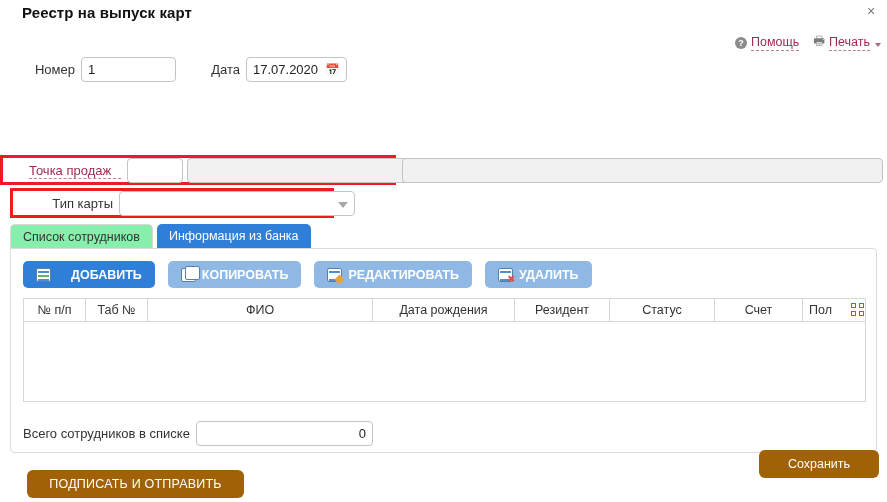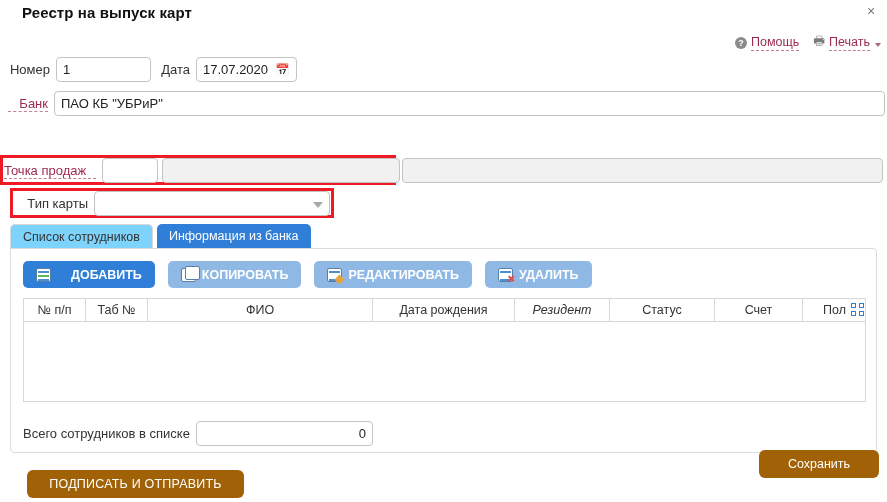--- a/index.html
+++ b/index.html
@@ -51,21 +51,21 @@
   .caret-sm {
     width: 0; height: 0; border-left: 3px solid transparent;
     border-right: 3px solid transparent; border-top: 4px solid #a8697f;
     margin-left: 1px; margin-top: 4px;
   }
 
   
   .row { position: absolute; display: flex; align-items: center; }
   .lab {
     font-size: 13px; color: #333333; text-align: right;
-    padding-right: 6px; white-space: nowrap;
+    padding-right: 6px; white-space: nowrap; margin-left: 25px;
   }
   .lab-link {
     color: #9c2b52;
     border-bottom: 1px dashed #c07e96;
     padding-right: 0; margin-right: 6px;
     cursor: pointer;
   }
   .fld {
     height: 25px; border: 1px solid #c4c4c4; border-radius: 4px;
     background: #ffffff; font-size: 13px; color: #222222;
@@ -89,21 +89,21 @@
     position: absolute; border: 3px solid #ee1b24; background: #ffffff;
   }
 
   
   .tabs { position: absolute; left: 10px; top: 224px; display: flex; align-items: flex-end; }
   .tab {
     height: 25px; line-height: 24px; padding: 0 12px;
     font-size: 12.5px; border-radius: 5px 5px 0 0; cursor: pointer;
     white-space: nowrap;
   }
-  .tab.active { background: #7dd3fc; color: #333333; border: 1px solid #d8d8d8; border-bottom-color: #ffffff; }
+  .tab.active { background: #86efac; color: #333333; border: 1px solid #d8d8d8; border-bottom-color: #ffffff; }
   .tab.idle { background: #2f7fd8; color: #ffffff; margin-left: 4px; }
 
   
   .panel {
     position: absolute; left: 10px; top: 248px;
     width: 867px; height: 205px;
     background: #ffffff; border: 1px solid #dcdcdc; border-radius: 0 4px 4px 4px;
   }
 
   
@@ -198,24 +198,20 @@
   <div class="row" style="left:8px; top:57px;">
     <div class="lab" style="width:48px;">Номер</div>
     <div class="fld" style="width:95px;">1</div>
     <div class="lab" style="width:45px;">Дата</div>
     <div class="fld" style="width:101px;">
       <span>17.07.2020</span>
       <span class="cal-ic">📅</span>
     </div>
   </div>
 
-  <div class="row" style="left:8px; top:91px; width:879px;">
-    <div class="lab lab-link" style="width:40px; text-align:right;">Банк</div>
-    <div class="fld" style="width:831px;">ПАО КБ "УБРиР"</div>
-  </div>
 
 
   <div class="redbox" style="left:0px; top:155px; width:396px; height:30px;"></div>
   <div class="row" style="left:4px; top:158px;">
     <div class="lab lab-link" style="width:92px; text-align:left;">Точка продаж</div>
     <div class="fld" style="width:56px;"></div>
     <div class="fld ro" style="width:238px; margin-left:4px;"></div>
   </div>
   <div class="fld ro" style="position:absolute; left:402px; top:158px; width:481px;"></div>
 
@@ -269,24 +265,24 @@
         <span>УДАЛИТЬ</span>
       </div>
     </div>
 
     <div class="grid">
       <div class="ghead">
         <div class="gh" style="width:62px;">№ п/п</div>
         <div class="gh" style="width:62px;">Таб №</div>
         <div class="gh" style="width:225px;">ФИО</div>
         <div class="gh" style="width:142px;">Дата рождения</div>
-        <div class="gh" style="width:95px;font-style:italic;">Резидент</div>
+        <div class="gh" style="width:95px;">Резидент</div>
         <div class="gh" style="width:105px;">Статус</div>
         <div class="gh" style="width:88px;">Счет</div>
-        <div class="gh" style="width:62px; justify-content:flex-end; padding-left:6px;">
+        <div class="gh" style="width:62px; justify-content:space-between; padding-left:6px;">
           <span>Пол</span>
           <span class="colpick">
               <span></span>
               <span></span>
               <span></span>
               <span></span>
             </span>
         </div>
       </div>
       <div class="gbody"></div>

